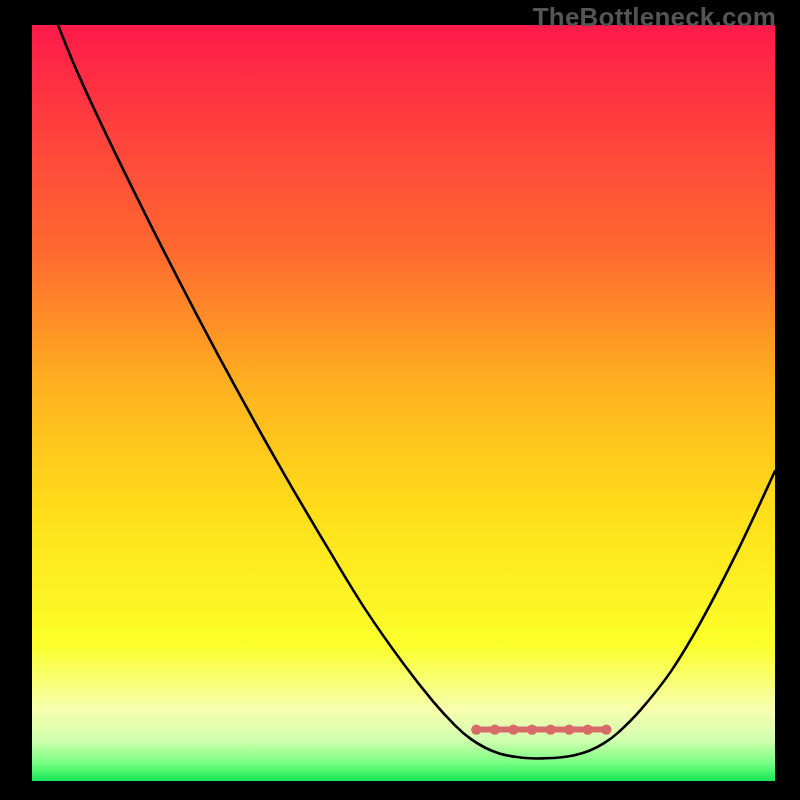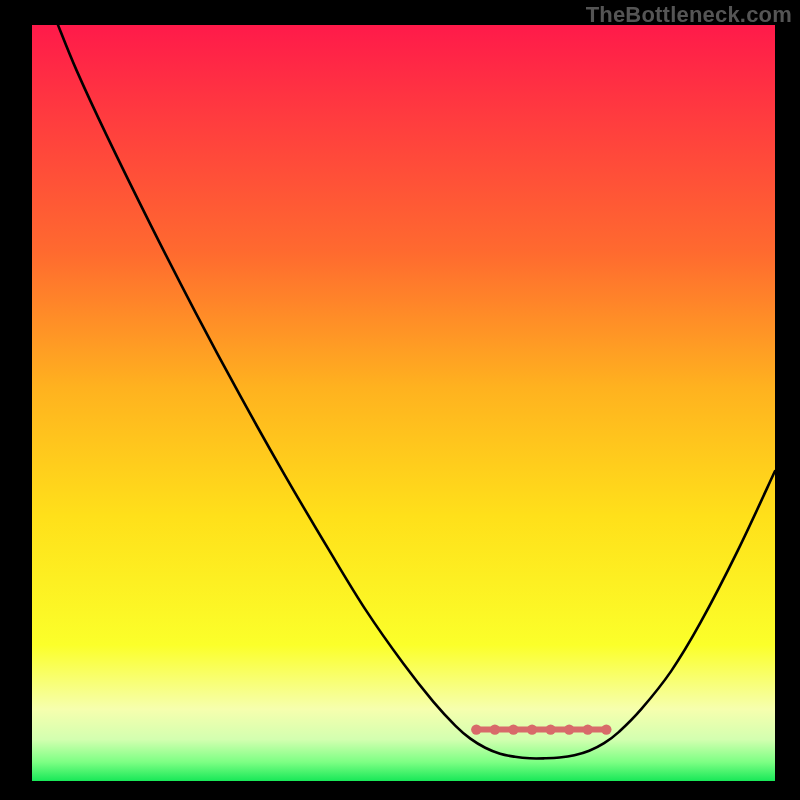--- a/index.html
+++ b/index.html
@@ -6,23 +6,23 @@
   html, body { width: 800px; height: 800px; overflow: hidden; background: #000; }
   .container {
     position: relative;
     width: 800px;
     height: 800px;
     background: #000;
   }
   .watermark {
     position: absolute;
     top: 2px;
-    right: 8px;
+    right: 24px;
     font-family: Arial, sans-serif;
-    font-size: 22px;
+    font-size: 26px;
     font-weight: bold;
     color: #555;
     z-index: 10;
     letter-spacing: 0.2px;
   }
   .plot-wrap {
     position: absolute;
     left: 32px;
     top: 25px;
     width: 743px;

